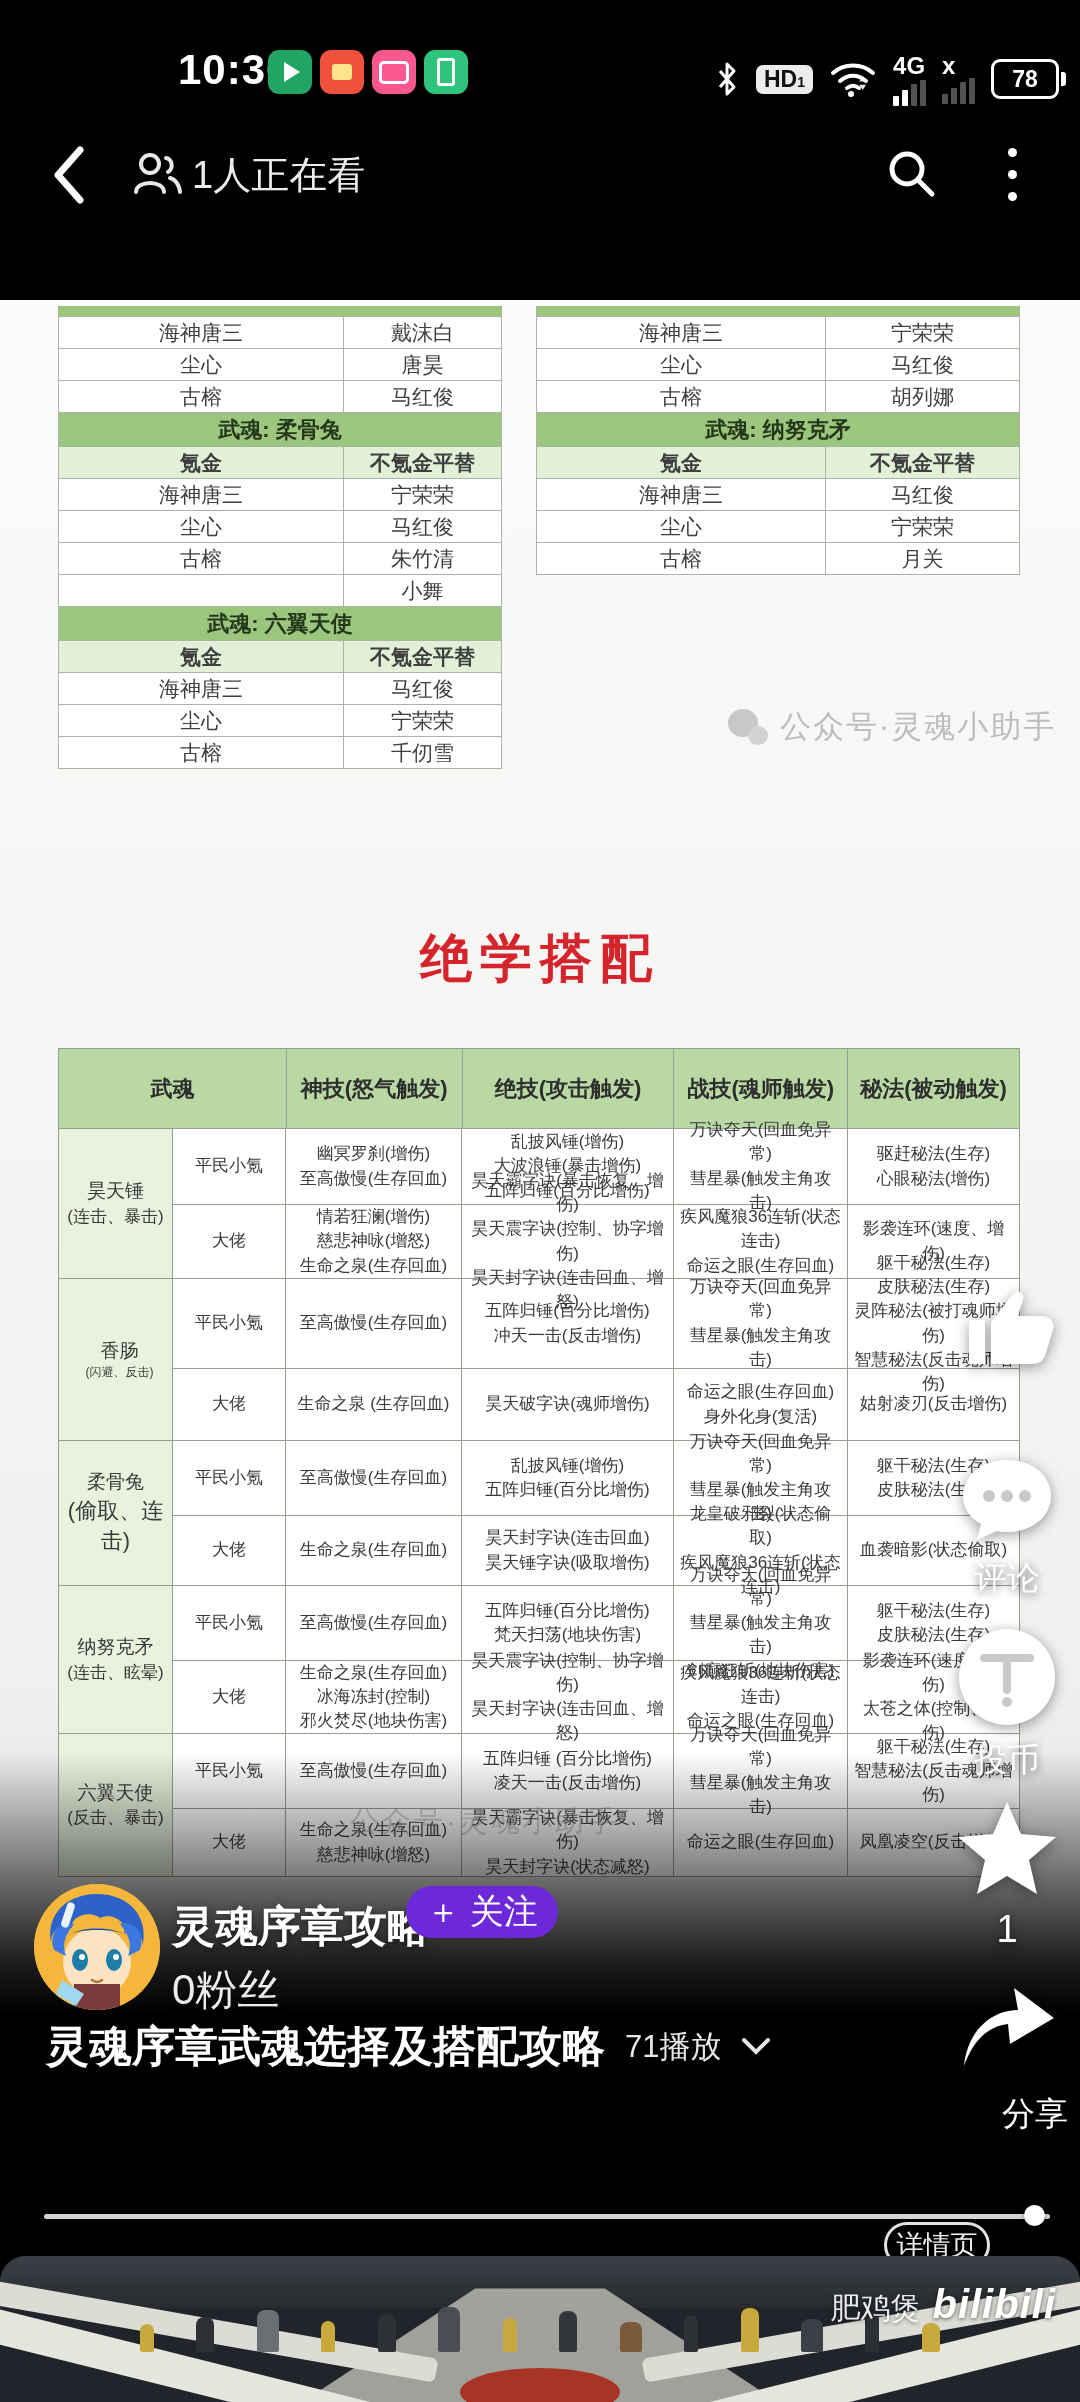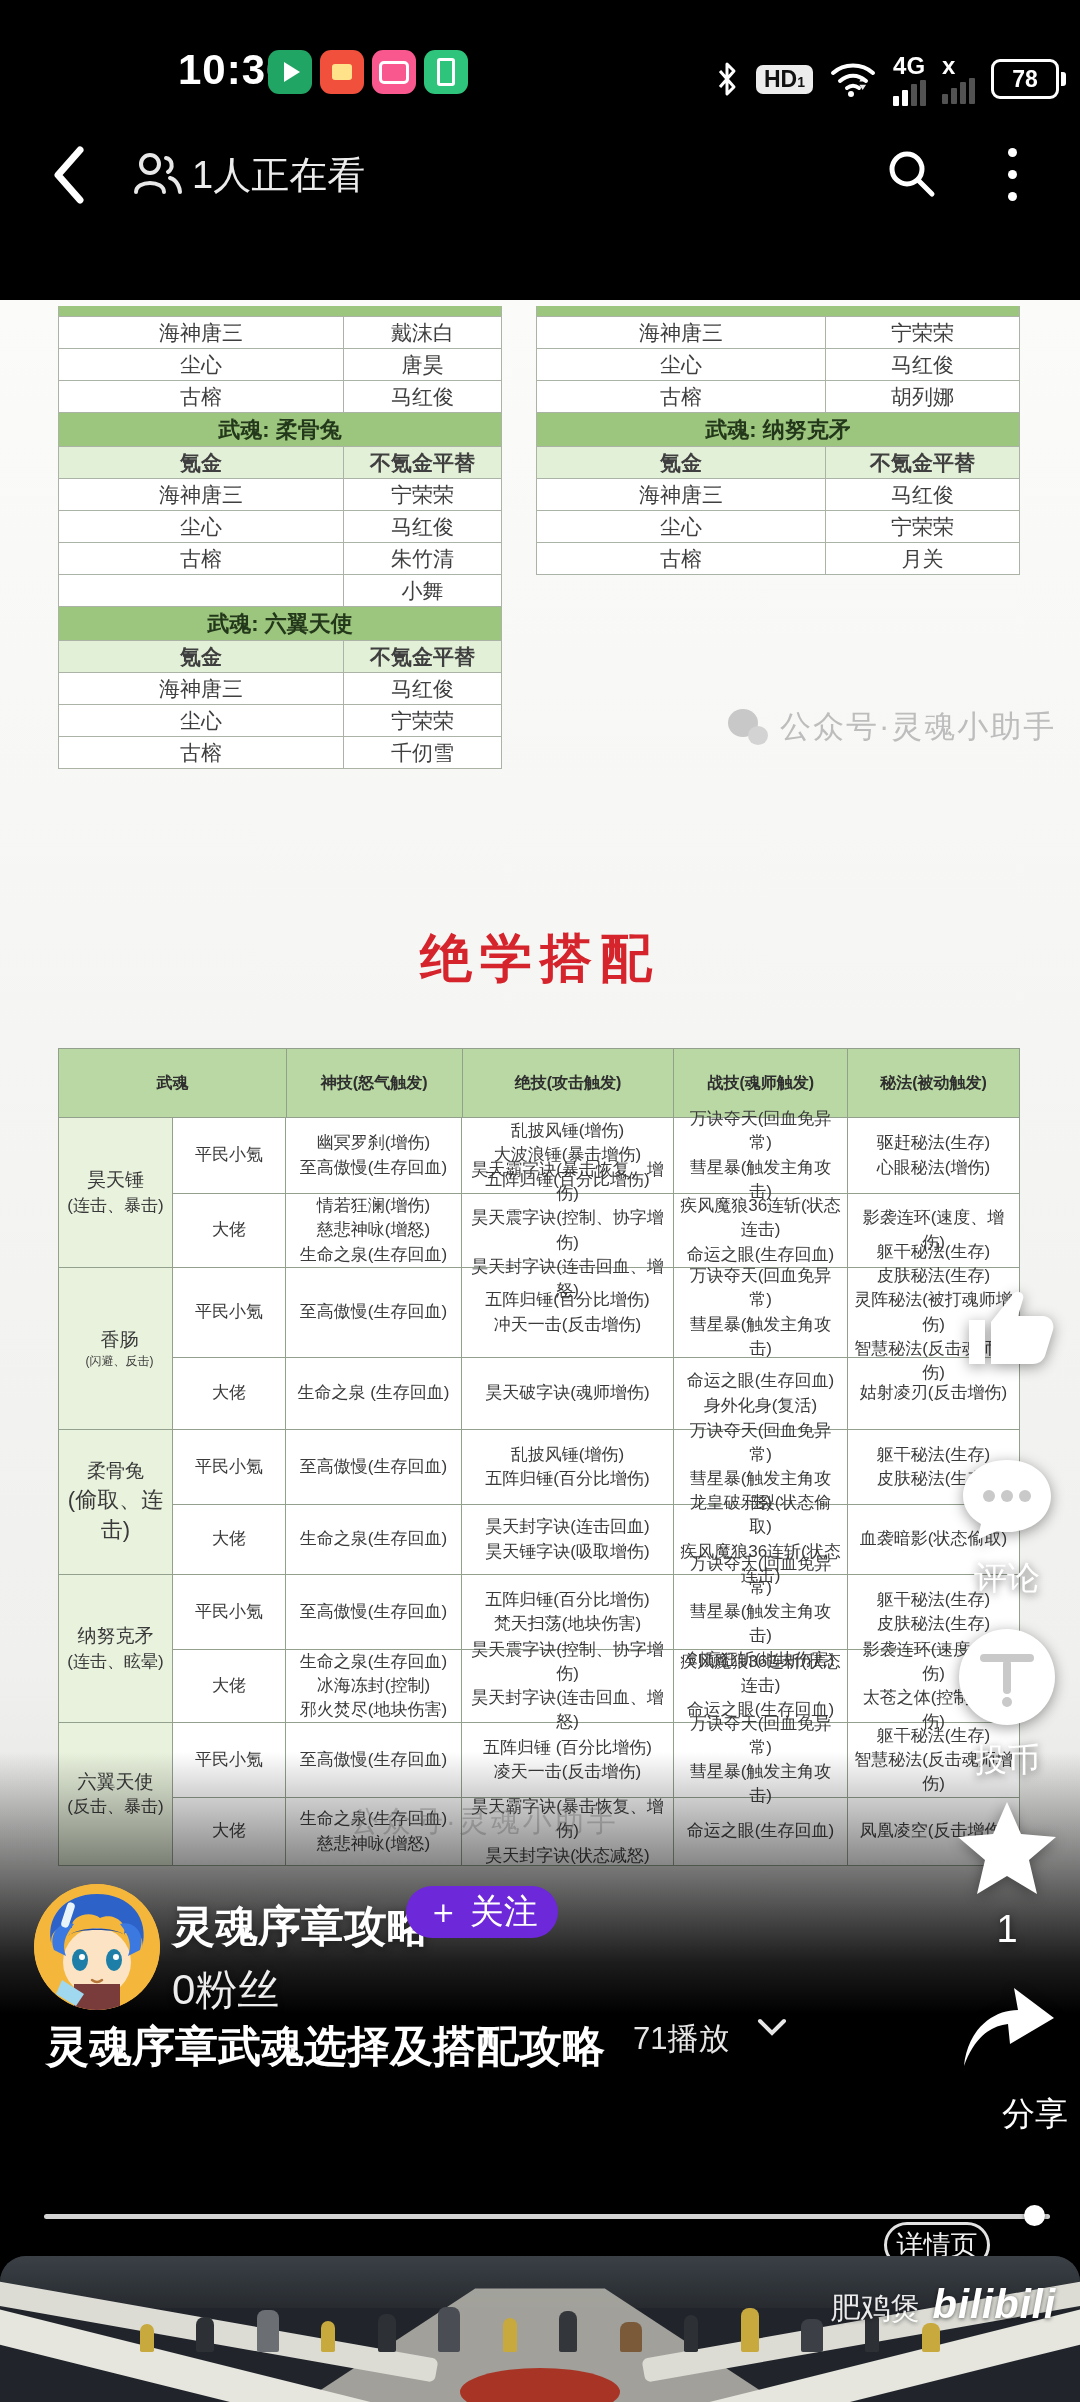--- a/index.html
+++ b/index.html
@@ -44,21 +44,21 @@
   .wm{display:flex;align-items:center;gap:12px;color:#bdbdbd;font-size:31px;letter-spacing:2px;}
   .wm-icon{width:40px;height:36px;position:relative;}
   .wm-icon b{position:absolute;left:0;top:0;width:30px;height:28px;border-radius:50%;background:#c8c8c8;}
   .wm-icon i{position:absolute;right:0;bottom:0;width:20px;height:19px;border-radius:50%;background:#d3d3d3;}
   .wm-faint{color:rgba(140,140,140,.4);font-size:29px;letter-spacing:3px;}
 
   .sec-title{left:0;width:1080px;top:624px;text-align:center;font-size:52px;font-weight:800;color:#d5242c;letter-spacing:8px;}
 
   
   .bt{left:58px;top:748px;width:962px;box-sizing:border-box;border-top:1px solid #93a08e;border-left:1px solid #93a08e;background:#fff;font-size:17px;color:#3a3a3a;}
-  .bt-hrow{display:flex;height:69px;background:#b9d8a3;font-weight:700;font-size:16px;color:#2e2e2e;}
+  .bt-hrow{display:flex;height:80px;background:#b9d8a3;font-weight:700;font-size:22px;color:#2e2e2e;}
   .bt-hcell{display:flex;align-items:center;justify-content:center;box-sizing:border-box;border-right:1px solid #93a08e;border-bottom:1px solid #93a08e;}
   .bt-g{display:flex;}
   .bt-name{box-sizing:border-box;width:115px;background:#e9f2dd;display:flex;flex-direction:column;align-items:center;justify-content:center;
            border-right:1px solid #93a08e;border-bottom:1px solid #93a08e;font-size:19px;line-height:1.4;text-align:center;}
   .bt-rows{display:flex;flex-direction:column;width:847px;}
   .bt-r{display:flex;}
   .bt-c{box-sizing:border-box;border-right:1px solid #93a08e;border-bottom:1px solid #93a08e;display:flex;flex-direction:column;
         align-items:center;justify-content:center;text-align:center;line-height:1.42;padding:2px 5px;}
   .w-tier{width:113px;} .w-shenji{width:176px;} .w-jueji{width:212px;} .w-zhanji{width:174px;} .w-mifa{width:172px;}
 
@@ -70,21 +70,21 @@
   .rail-label{left:942px;width:130px;text-align:center;color:#fff;font-size:33px;text-shadow:0 2px 8px rgba(0,0,0,.6);}
 
   
   .avatar{left:34px;top:1884px;width:126px;height:126px;border-radius:50%;overflow:hidden;background:#f4b73c;}
   .up-name{left:172px;top:1898px;font-size:43px;font-weight:600;color:#fff;text-shadow:0 2px 8px rgba(0,0,0,.5);}
   .follow-btn{left:406px;top:1886px;width:152px;height:52px;border-radius:34px;background:#6d28d9;color:#fff;font-size:34px;
               display:flex;align-items:center;justify-content:center;gap:6px;}
   .up-fans{left:172px;top:1962px;font-size:42px;color:#ededed;text-shadow:0 2px 6px rgba(0,0,0,.5);}
 
   
-  .title-row{left:46px;top:2018px;display:flex;align-items:flex-start;gap:28px;color:#fff;}
+  .title-row{left:46px;top:2018px;display:flex;align-items:center;gap:20px;color:#fff;}
   .v-title{font-size:43px;font-weight:600;}
   .v-plays{font-size:31px;color:#e6e6e6;}
   .search-bar{left:46px;top:2096px;width:896px;height:80px;background:#262628;border-radius:16px;display:flex;align-items:center;padding:0 26px;box-sizing:border-box;}
   .search-text{font-size:35px;color:#e8e8e8;margin-left:20px;letter-spacing:1px;flex:1;text-align:left;}
   .progress{left:44px;top:2214px;width:1006px;height:5px;background:#d4d4d4;border-radius:3px;}
   .knob{left:1024px;top:2205px;width:21px;height:21px;border-radius:50%;background:#fff;box-shadow:0 1px 4px rgba(0,0,0,.5);}
   .detail-pill{left:884px;top:2222px;width:106px;height:46px;border:3px solid #e3e3e3;border-radius:26px;color:#f0f0f0;font-size:27px;
                display:flex;align-items:center;justify-content:center;background:rgba(0,0,0,.25);box-sizing:border-box;}
 
   

